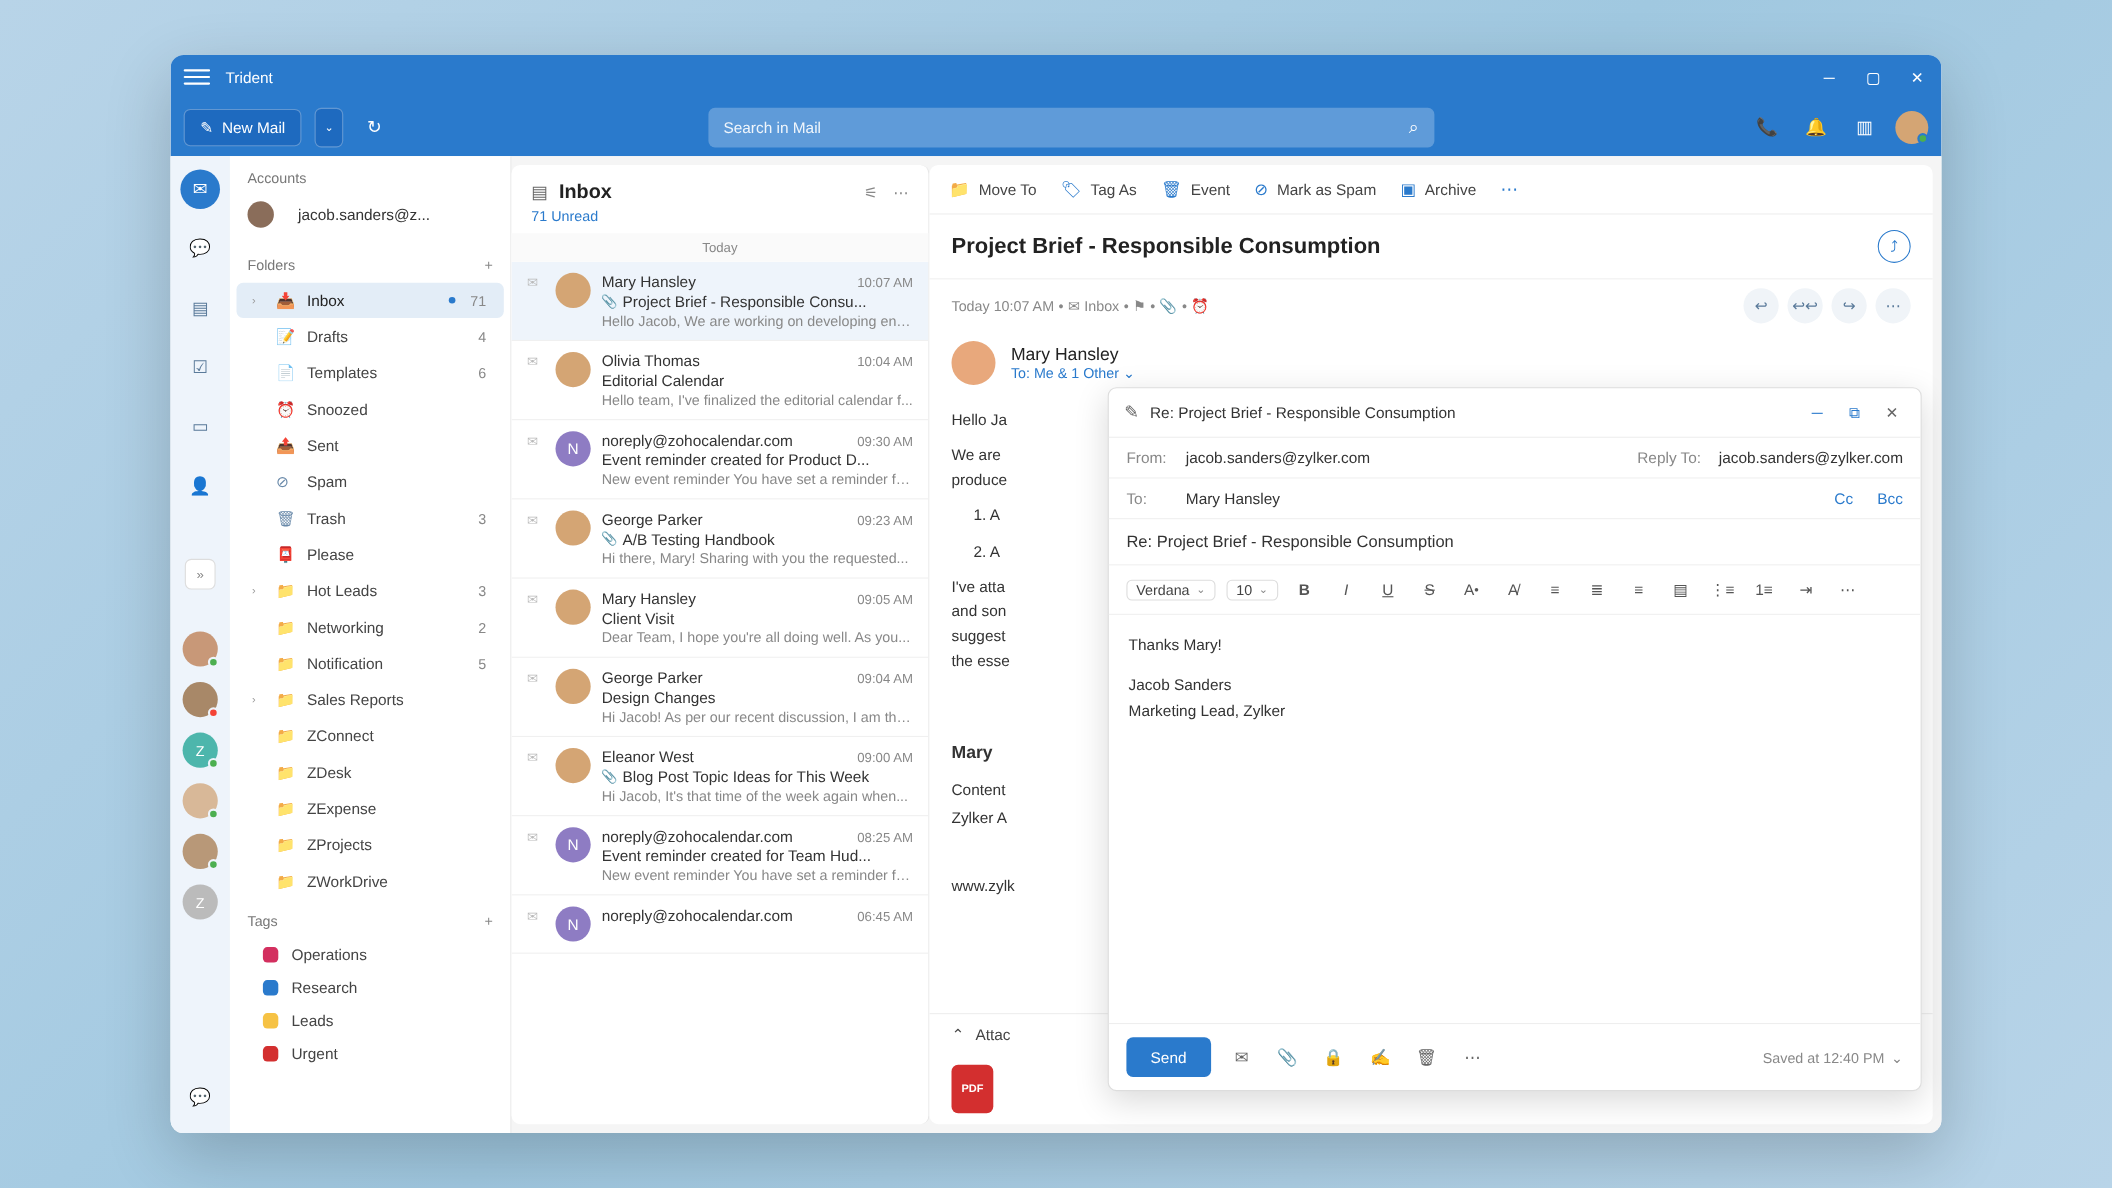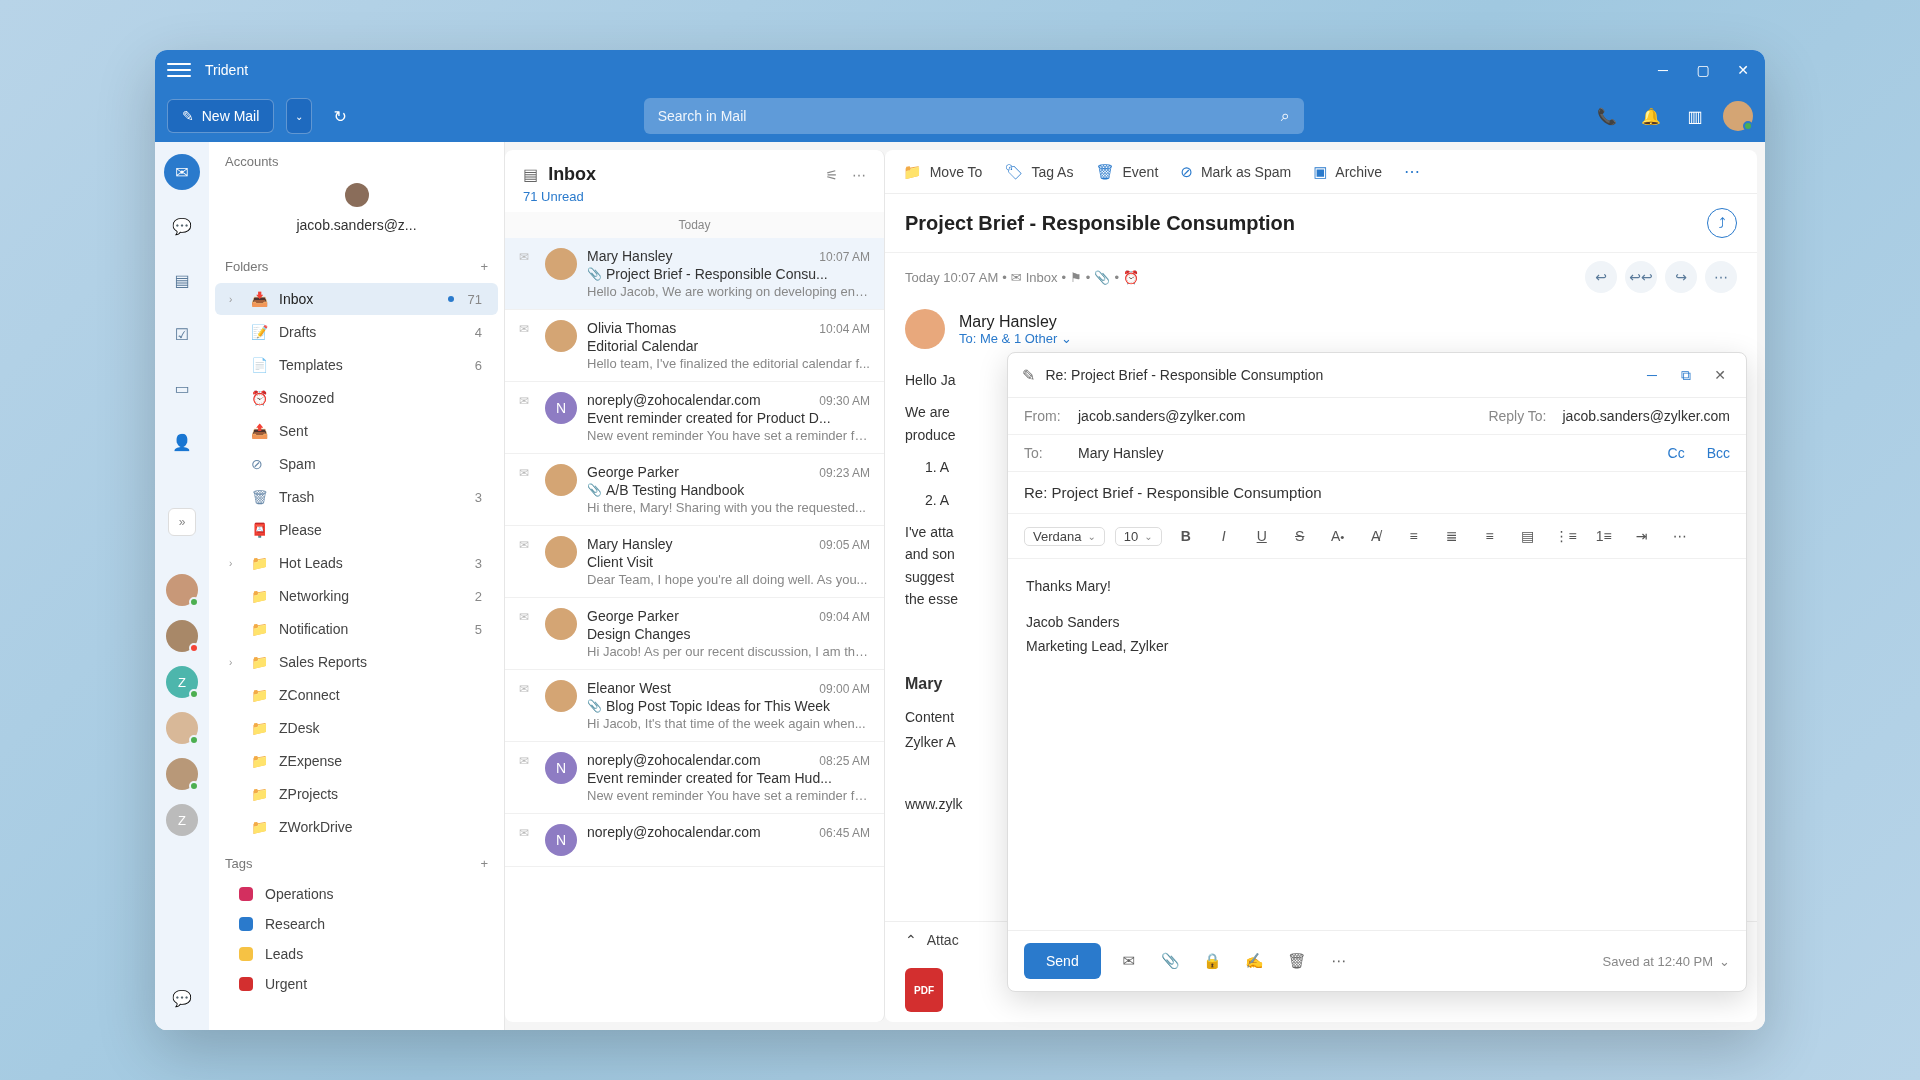--- a/index.html
+++ b/index.html
@@ -28,23 +28,23 @@
 .rail-item.active { background: #2a7acc; color: #fff; }
 .rail-expand { width: 28px; height: 28px; border-radius: 6px; background: #fff; border: 1px solid #ddd; display: flex; align-items: center; justify-content: center; color: #888; font-size: 12px; cursor: pointer; margin-top: 30px; }
 .rail-avatars { display: flex; flex-direction: column; gap: 14px; margin-top: 20px; }
 .rail-avatar { width: 32px; height: 32px; border-radius: 50%; background: #ccc; position: relative; }
 .rail-avatar.teal { background: #4db6ac; display: flex; align-items: center; justify-content: center; color: #fff; font-size: 13px; font-weight: 500; }
 .rail-avatar.grey { background: #bbb; display: flex; align-items: center; justify-content: center; color: #fff; font-size: 13px; }
 .status-dot { position: absolute; bottom: -1px; right: -1px; width: 10px; height: 10px; border-radius: 50%; border: 2px solid #eef4fb; }
 .status-green { background: #4caf50; }
 .status-red { background: #f44336; }
 .rail-bottom { margin-top: auto; margin-bottom: 14px; }
-.sidebar { width: 296px; background: #fff; border-right: 1px solid #e6e6e6; overflow-y: auto; }
+.sidebar { width: 256px; background: #fff; border-right: 1px solid #e6e6e6; overflow-y: auto; }
 .section-head { padding: 12px 16px 8px; display: flex; justify-content: space-between; align-items: center; color: #777; font-size: 13px; }
-.account-row { padding: 6px 16px 14px; display: flex; align-items: center; gap: 10px; font-size: 14px; color: #333; flex-direction: column; }
+.account-row { padding: 6px 16px 14px; display: flex; align-items: center; gap: 22px; font-size: 14px; color: #333; }
 .account-avatar { width: 24px; height: 24px; border-radius: 50%; background: #8a6d5a; }
 .folder-item { padding: 8px 16px 8px 14px; display: flex; align-items: center; gap: 10px; font-size: 14px; color: #444; cursor: pointer; border-radius: 6px; margin: 1px 6px; }
 .folder-item.selected { background: #e3edf7; color: #222; font-weight: 500; }
 .folder-chevron { width: 12px; color: #999; font-size: 10px; }
 .folder-icon { width: 18px; color: #6a8aaa; font-size: 14px; }
 .folder-label { flex: 1; }
 .folder-count { color: #888; font-size: 13px; }
 .unread-dot { width: 6px; height: 6px; border-radius: 50%; background: #2a7acc; margin-right: 4px; }
 .tag-item { padding: 7px 16px 7px 30px; display: flex; align-items: center; gap: 12px; font-size: 14px; color: #444; cursor: pointer; }
 .tag-swatch { width: 14px; height: 14px; border-radius: 4px; }

